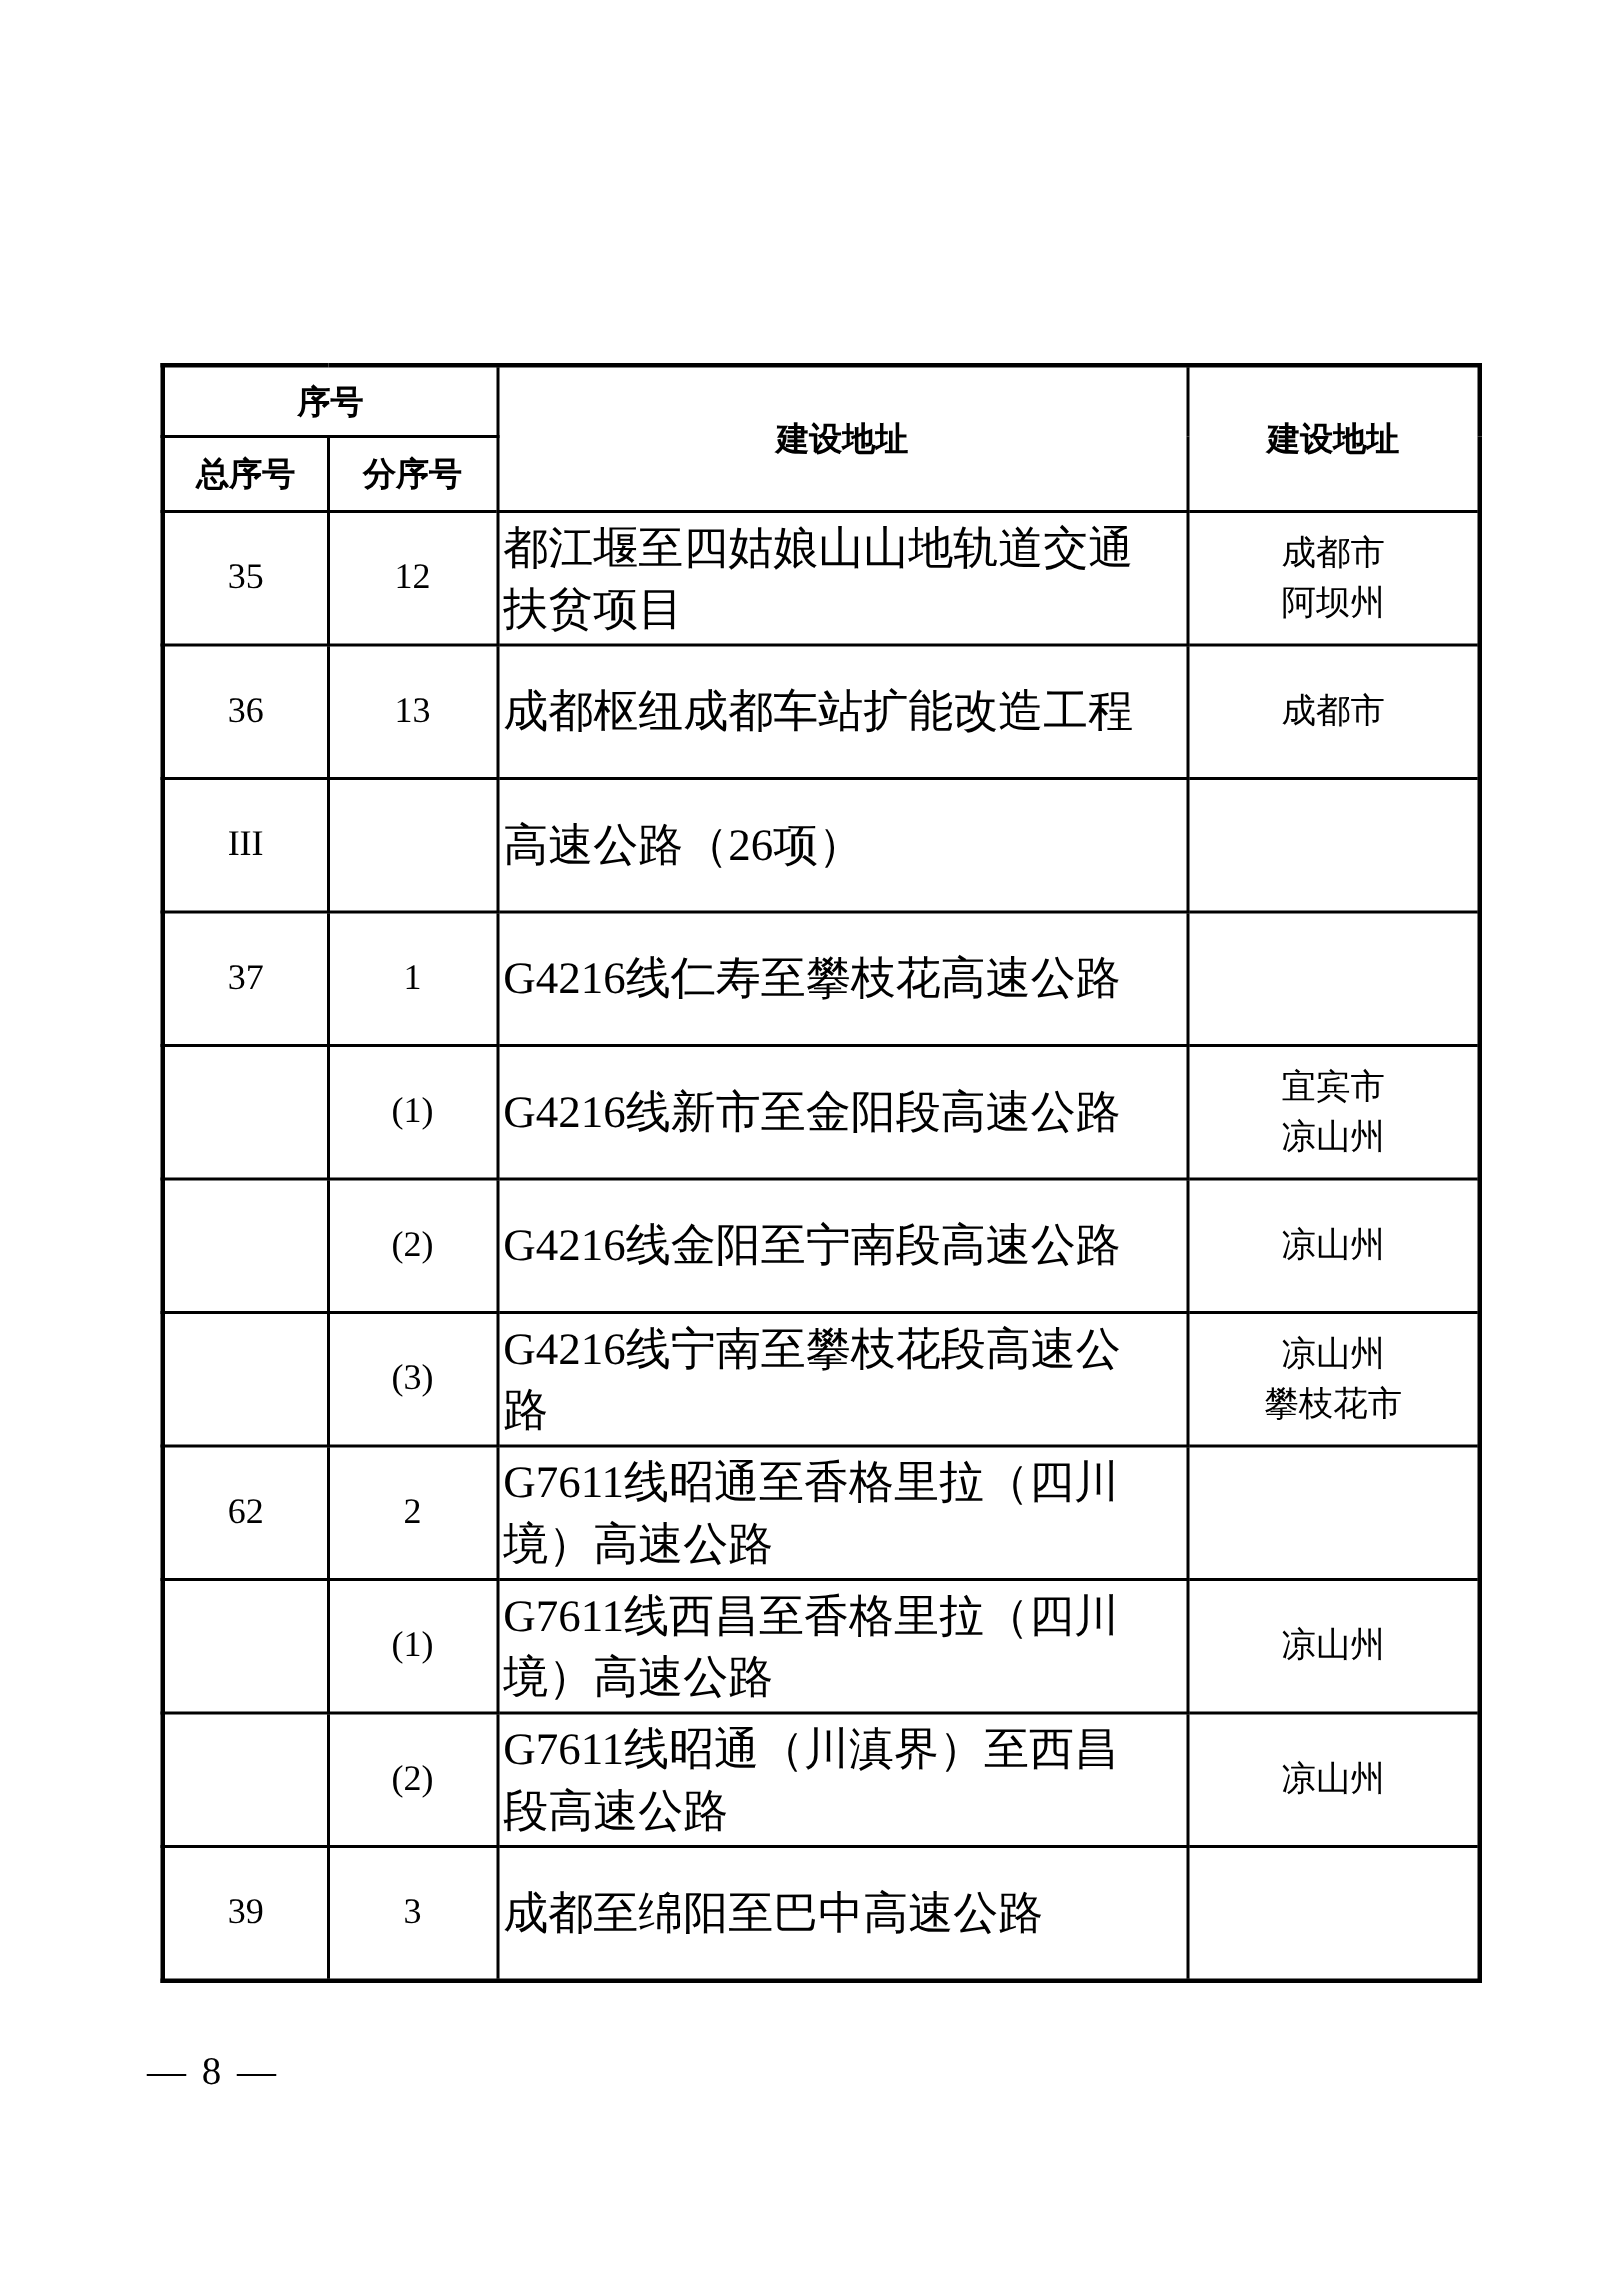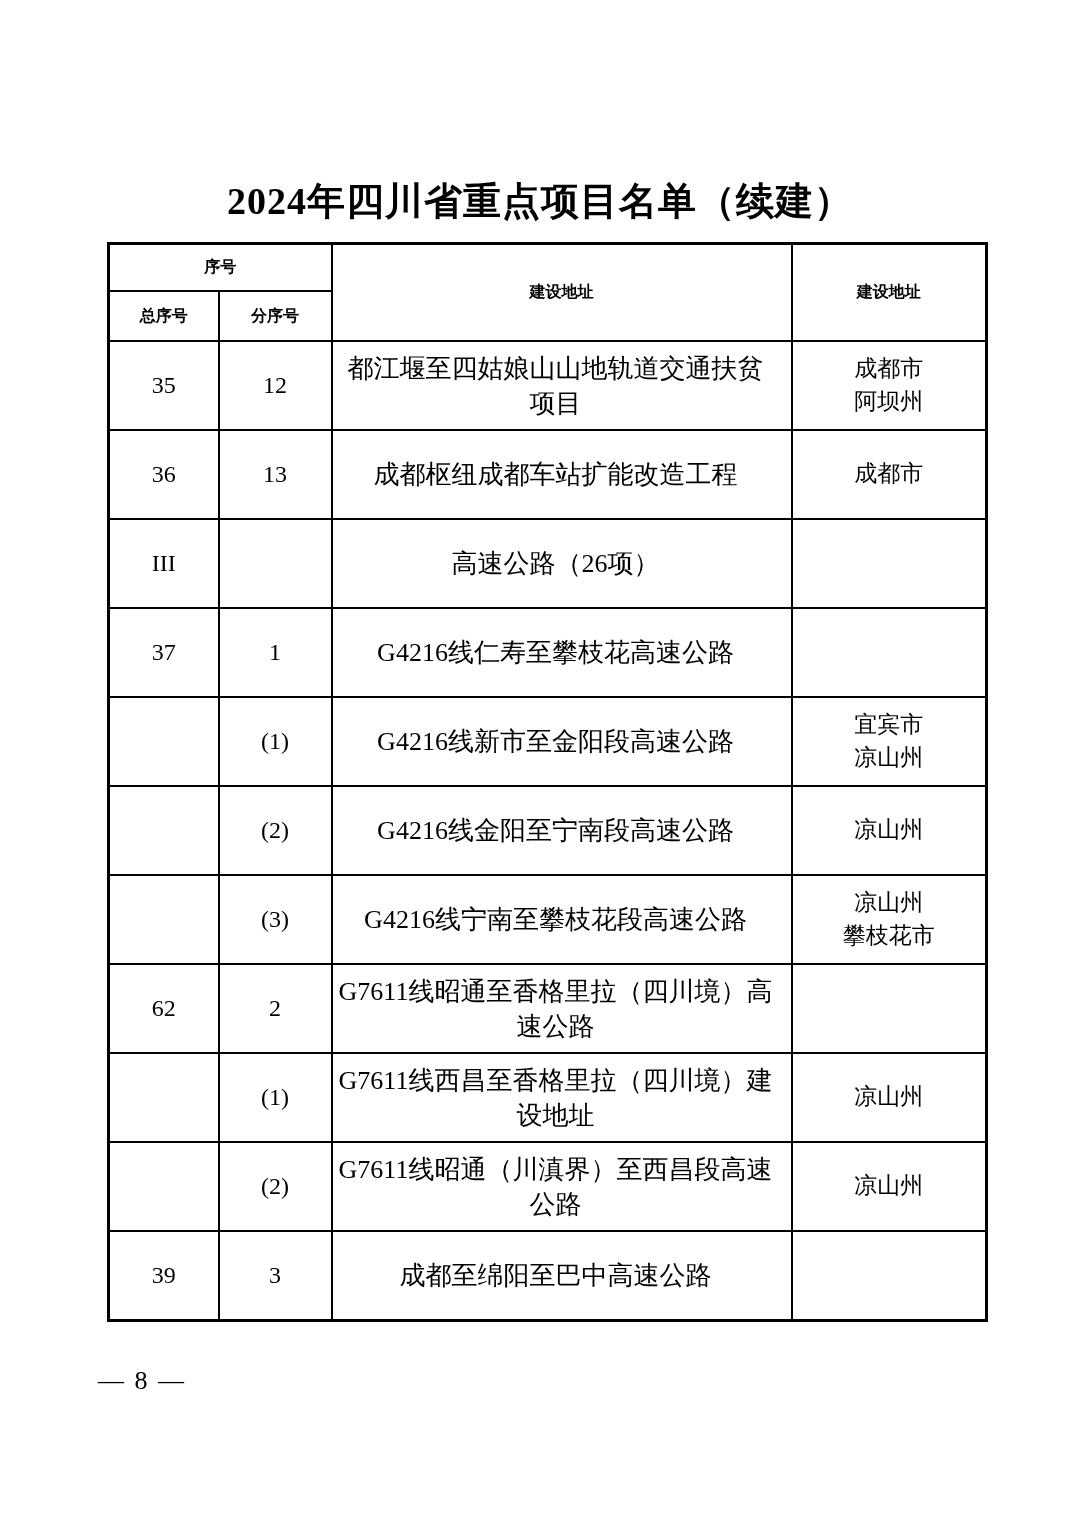--- a/index.html
+++ b/index.html
@@ -46,33 +46,33 @@
   }
   col.c1 { width: 110px; }
   col.c2 { width: 113px; }
   col.c3 { width: 460px; }
   col.c4 { width: 195px; }
   tr.hrow1 th { height: 45px; }
   tr.hrow2 th { height: 48px; border-radius: 23px; }
   table.projects th {
     font-family: "Liberation Sans", "DejaVu Sans", sans-serif;
     font-weight: bold;
-    font-size: 16px;
+    font-size: 22px;
     text-align: center;
     padding: 0;
   }
   tbody tr { height: 89px; }
   td.num {
     text-align: center;
     font-size: 24px;
     padding: 16px;
   }
   td.name {
-    text-align: center;
-    font-size: 26px;
+    text-align: left;
+    font-size: 30px;
     padding: 0 15px 0 3px;
   }
   td.loc {
     text-align: center;
     font-size: 23px;
     white-space: pre-line;
     line-height: 1.4;
     padding: 3px;
   }
   .page-number {
@@ -82,21 +82,20 @@
     font-size: 26px;
     font-family: "Liberation Serif", "DejaVu Serif", serif;
     letter-spacing: 2px;
   }
 </style>
 </head>
 <body>
 
 <div class="page">
 
-  <h1 class="doc-title">2024年四川省重点项目名单（续建）</h1>
 
   <table class="projects">
     <colgroup>
       <col class="c1">
         <col class="c2">
         <col class="c3">
         <col class="c4">
     </colgroup>
     <thead>
       <tr class="hrow1">
@@ -157,21 +156,21 @@
       </tr>
       <tr>
         <td class="num">62</td>
         <td class="num">2</td>
         <td class="name">G7611线昭通至香格里拉（四川境）高速公路</td>
         <td class="loc"></td>
       </tr>
       <tr>
         <td class="num"></td>
         <td class="num">(1)</td>
-        <td class="name">G7611线西昌至香格里拉（四川境）建设地址</td>
+        <td class="name">G7611线西昌至香格里拉（四川境）高速公路</td>
         <td class="loc">凉山州</td>
       </tr>
       <tr>
         <td class="num"></td>
         <td class="num">(2)</td>
         <td class="name">G7611线昭通（川滇界）至西昌段高速公路</td>
         <td class="loc">凉山州</td>
       </tr>
       <tr>
         <td class="num">39</td>

